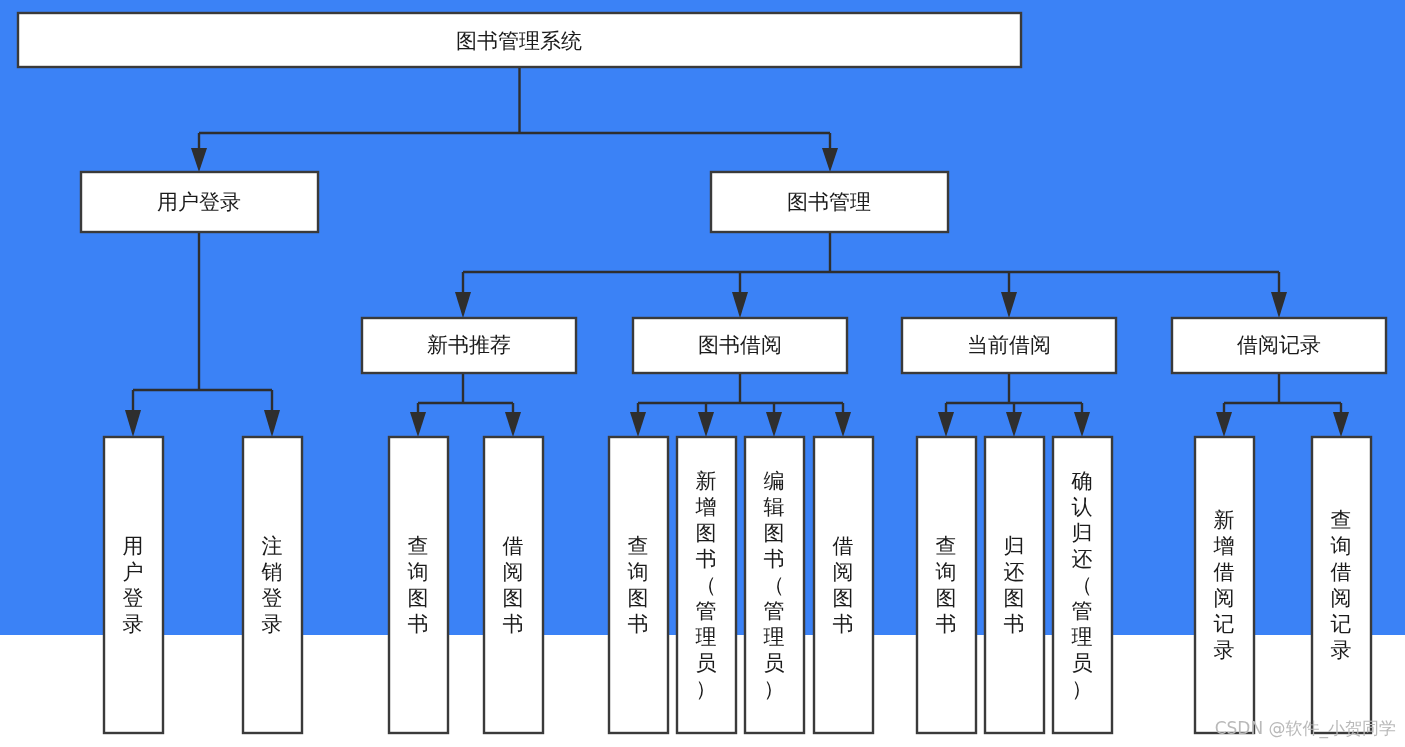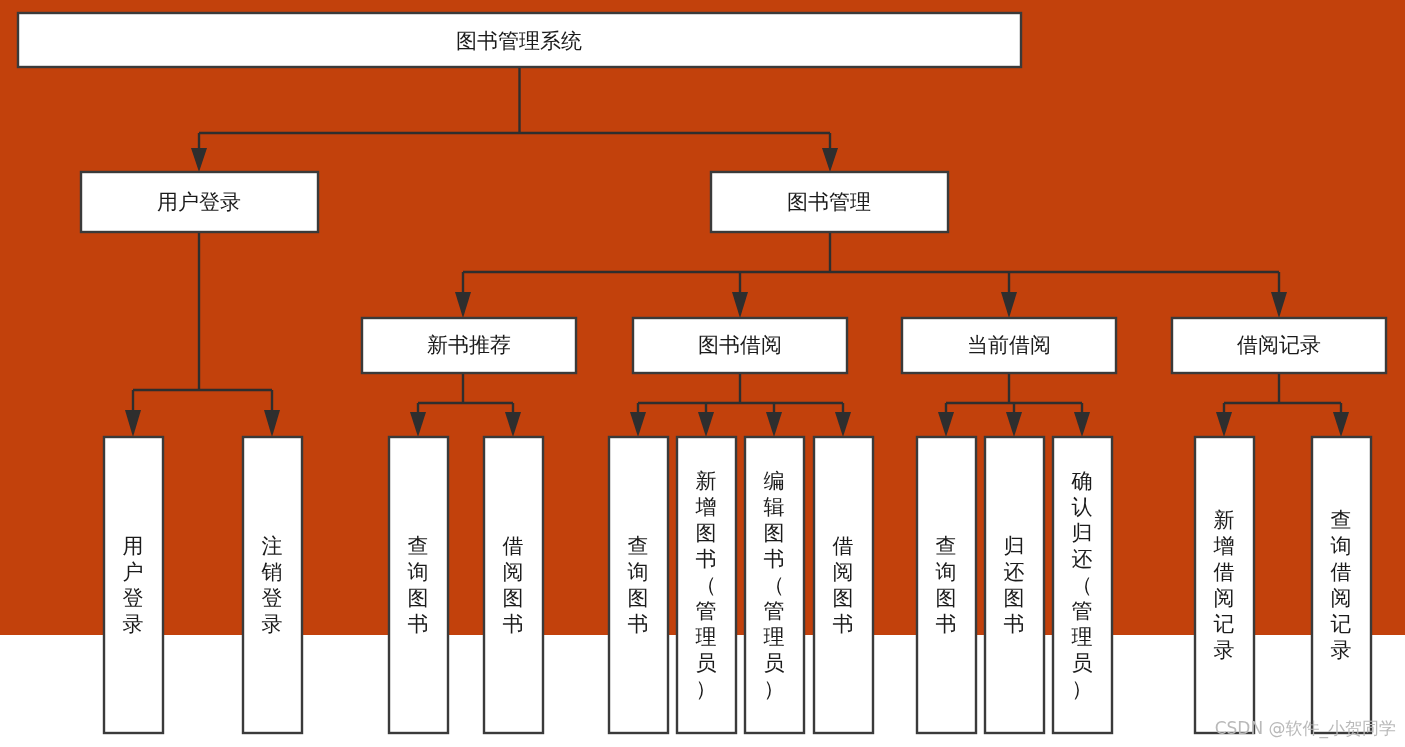--- a/index.html
+++ b/index.html
@@ -11,21 +11,21 @@
   body {
     width: 1405px;
     height: 747px;
     overflow: hidden;
     font-family: "DejaVu Sans", "Liberation Sans", sans-serif;
   }
   #diagram-root {
     position: relative;
     width: 1405px;
     height: 635px;
-    background: #c2410c;
+    background: #3b82f6;
   }
   svg#tree-svg {
     position: absolute;
     top: 0;
     left: 0;
     width: 1405px;
     height: 747px;
     display: block;
   }
   .node-box {

